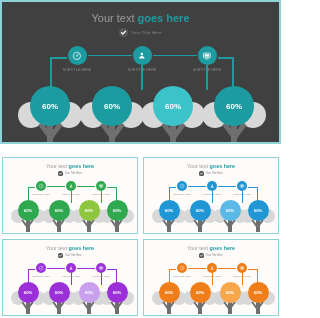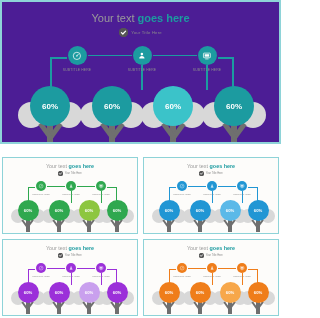--- a/index.html
+++ b/index.html
@@ -21,21 +21,21 @@
     box-sizing: border-box;
     overflow: hidden;
   }
 
   
   #hero {
     position: absolute;
     left: 0; top: 0;
     width: 281px; height: 144px;
     border: 2px solid #8ed3d8;
-    background: #4c1d95;
+    background: #404040;
   }
 
   .title {
     position: absolute;
     left: 0; right: 0;
     text-align: center;
     white-space: nowrap;
   }
   #hero .title { top: 10px; font-size: 11px; }
   .title .t-gray { color: #9a9a9a; }

